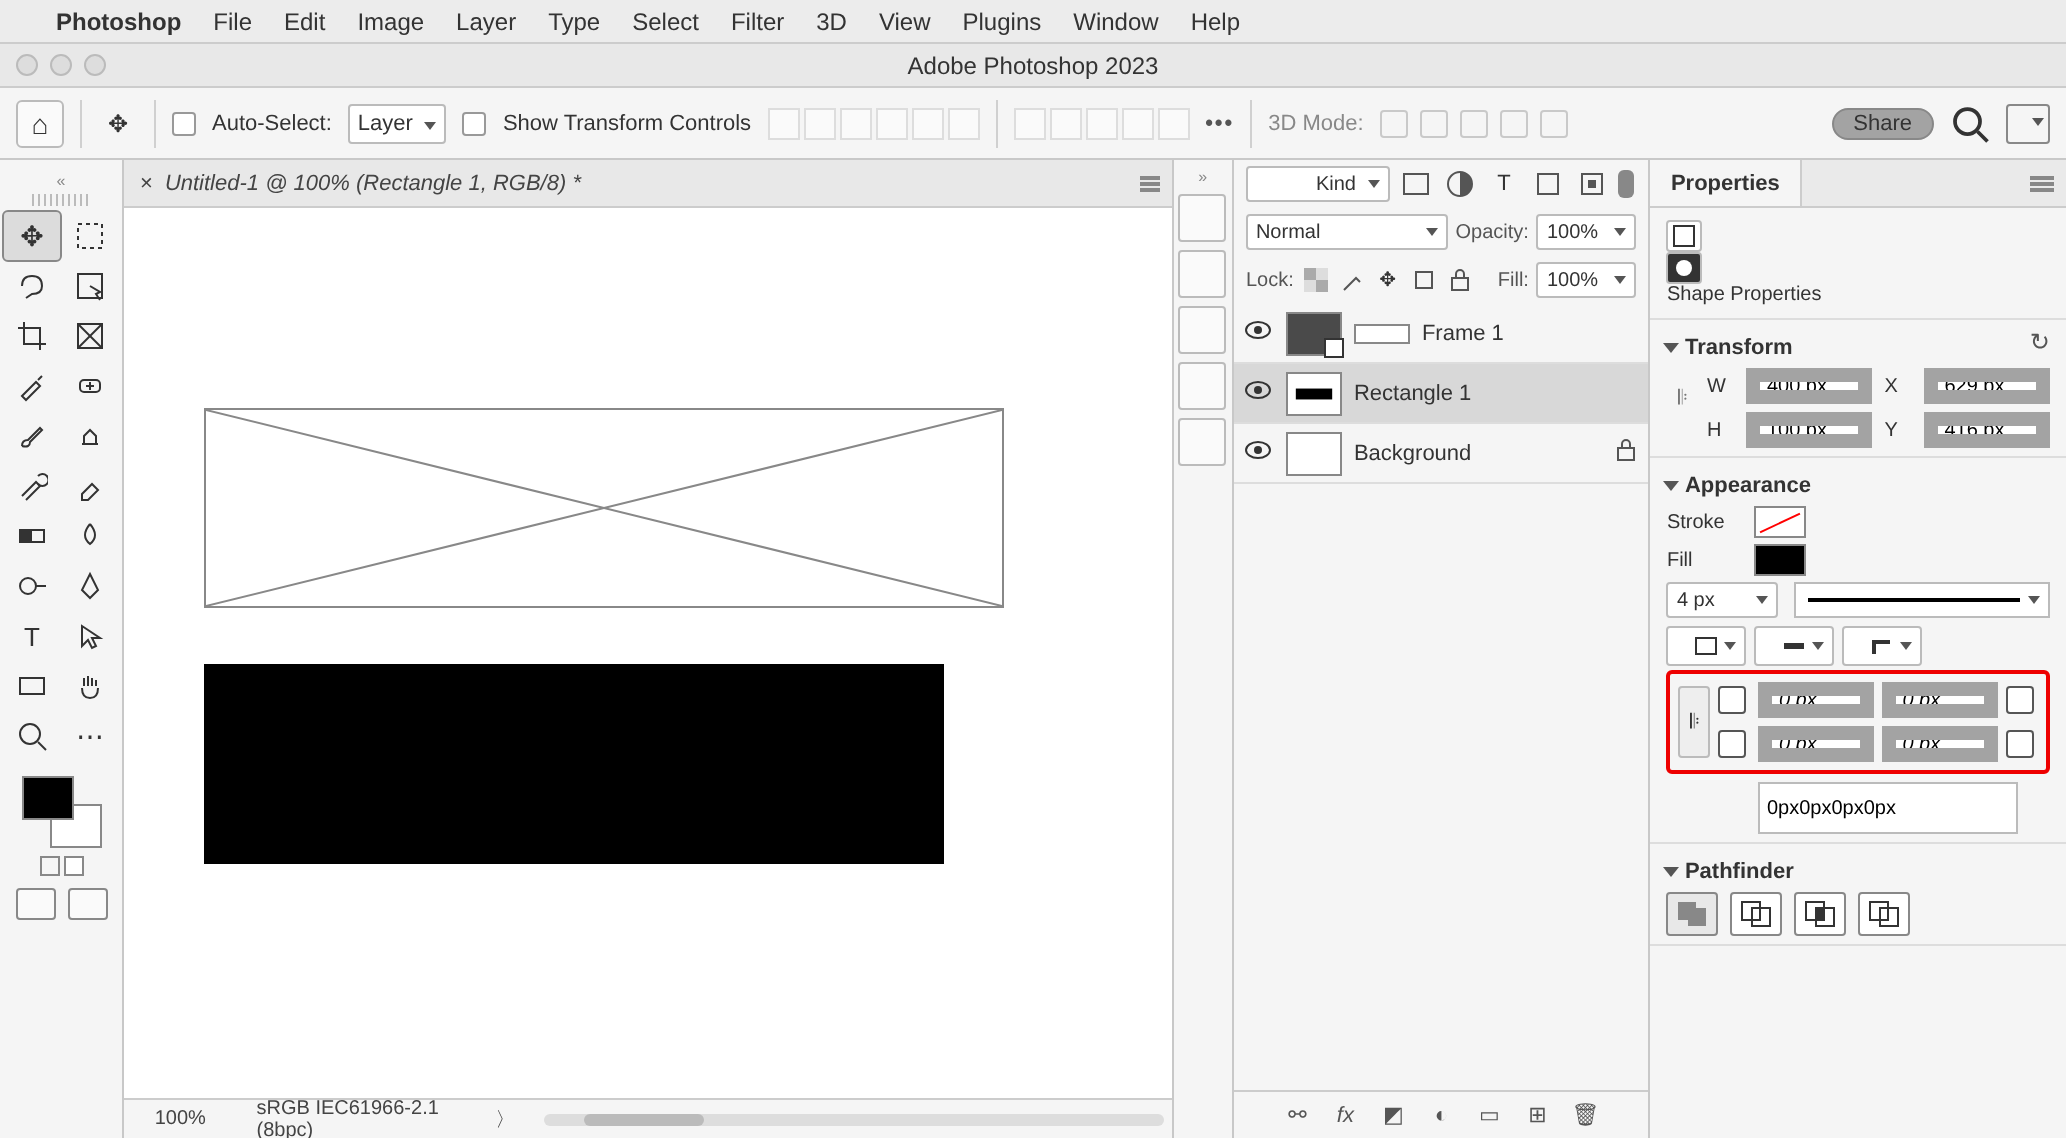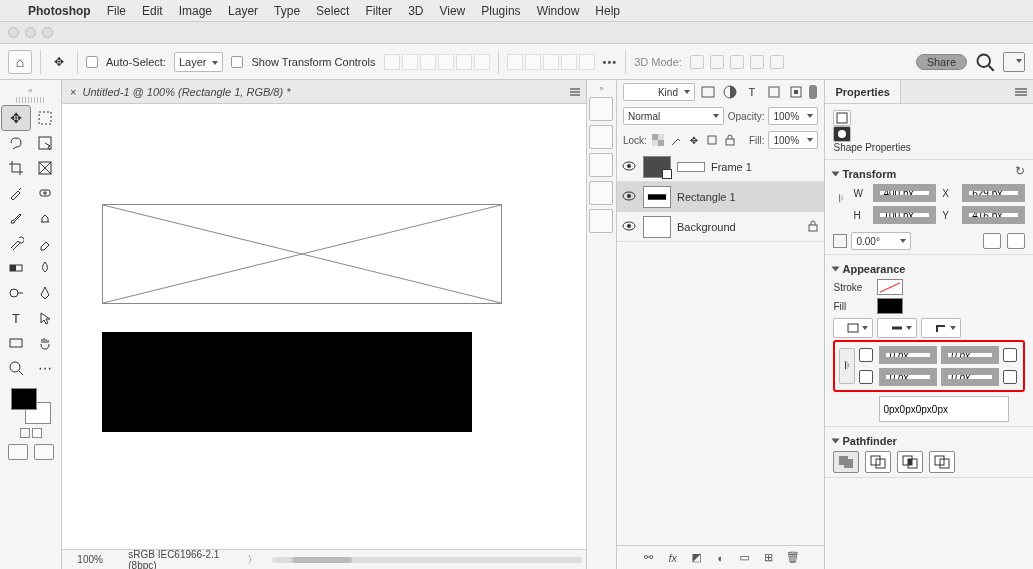--- a/index.html
+++ b/index.html
@@ -154,20 +154,21 @@
   <span>Window</span>
   <span>Help</span>
 </div>
 
 <div class="window-titlebar">
   <div class="traffic">
     <div class="dot"></div>
     <div class="dot"></div>
     <div class="dot"></div>
   </div>
+  <div class="window-title">Adobe Photoshop 2023</div>
 </div>
 
 <div class="optbar">
   <div class="home">⌂</div>
   <div class="vsep"></div>
   <div class="opt-ico">✥</div>
   <div class="vsep"></div>
   <div class="chk"></div>
   <span>Auto-Select:</span>
   <div class="sel">
@@ -534,46 +535,41 @@
             <input type="text" value="400 px" style="">
             <span>X</span>
             <input type="text" value="629 px" style="">
             <span>H</span>
             <input type="text" value="100 px" style="">
             <span>Y</span>
             <input type="text" value="416 px" style="">
           </div>
         </div>
       </div>
-      <div style="display:flex;align-items:center;gap:6px;margin-top:4px;">
-        <div class="ang">
-          <div class="tri"></div>
-          <div class="drop" style="width:60px">
-              <span>0.00°</span>
-            </div>
-        </div>
-        <div style="flex:1"></div>
-        <div class="flip">
-          <div></div>
-          <div></div>
-        </div>
-      </div>
     </div>
 
     <div class="section">
       <div class="section-h">
           <span>Appearance</span>
         </div>
       <div class="fillrow">
         <span style="width:36px">Stroke</span>
         <div class="fillsw none"></div>
       </div>
       <div class="fillrow">
         <span style="width:36px">Fill</span>
         <div class="fillsw black"></div>
+      </div>
+      <div class="fillrow">
+        <div class="drop" style="max-width:56px">
+            <span>4 px</span>
+          </div>
+        <div class="stroke-line">
+            <span class="car"></span>
+          </div>
       </div>
       <div class="iconrow">
         <div class="ib">
             <svg width="14" height="12">
               <rect x="2" y="2" width="10" height="8" fill="none" stroke="#333"></rect>
             </svg>
           </div>
         <div class="ib">
             <svg width="14" height="12">
               <line x1="2" y1="6" x2="12" y2="6" stroke="#333" stroke-width="3"></line>

